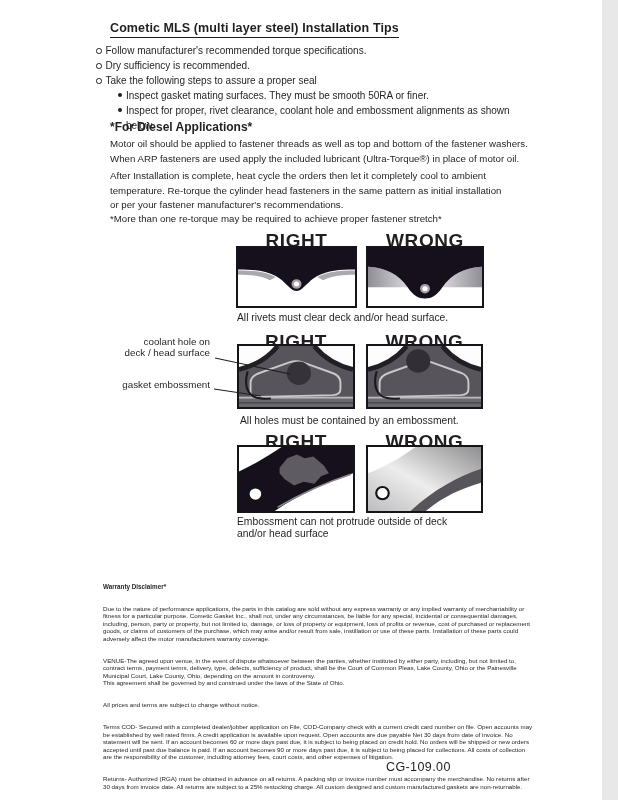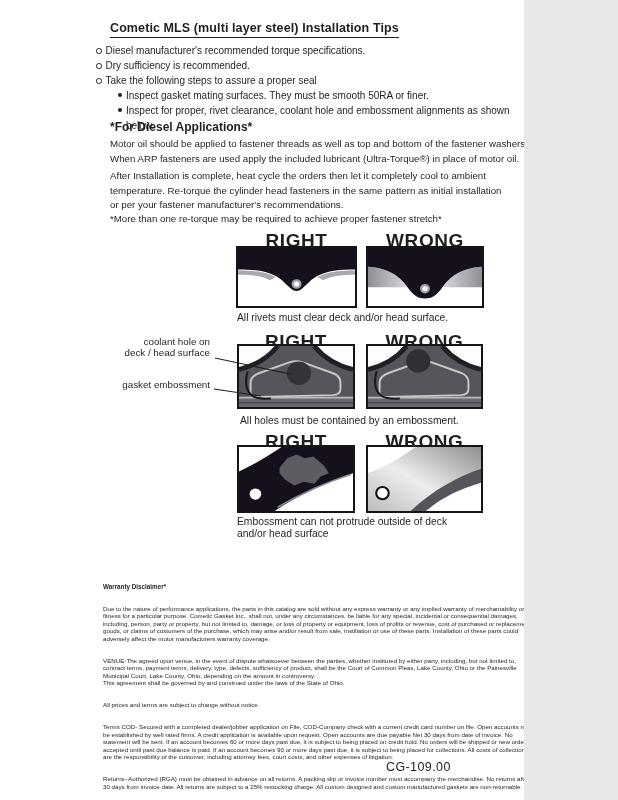--- a/index.html
+++ b/index.html
@@ -1,16 +1,16 @@
 <!DOCTYPE html>
 <html><head>
 <meta charset="utf-8">
 <style>
   html,body{margin:0;padding:0;background:#e8e8e8;}
-  .pg{position:relative;width:524px;height:800px;background:#ffffff;overflow:hidden;
+  .pg{position:relative;width:602px;height:800px;background:#ffffff;overflow:hidden;
       font-family:"Liberation Sans","DejaVu Sans",sans-serif;color:#221e1f;}
   .abs{position:absolute;}
   .title{font-size:12.5px;font-weight:bold;border-bottom:1.6px solid #221e1f;padding-bottom:2px;letter-spacing:.1px;}
   .bullets{font-size:10px;line-height:15px;}
   .brow{display:flex;align-items:flex-start;}
   .dotO{width:3.5px;height:3.5px;border:1.1px solid #221e1f;border-radius:50%;margin:5px 4px 0 0;flex:none;}
   .dotF{width:4px;height:4px;background:#221e1f;border-radius:50%;margin:5px 4px 0 0;flex:none;}
   .sub{margin-left:22px;}
   .h2{font-size:12px;font-weight:bold;}
   .body{font-size:9.7px;line-height:14.5px;white-space:pre-line;}
@@ -27,21 +27,21 @@
 </head>
 <body>
 
 <div class="pg">
 
   <div class="abs title" style="left:110px;top:21px;">Cometic MLS (multi layer steel) Installation Tips</div>
 
   <div class="abs bullets" style="left:96px;top:43px;width:440px;">
     <div class="brow">
         <span class="dotO"></span>
-        <span>Diesel manufacturer's recommended torque specifications.</span>
+        <span>Follow manufacturer's recommended torque specifications.</span>
       </div>
     <div class="brow">
         <span class="dotO"></span>
         <span>Dry sufficiency is recommended.</span>
       </div>
     <div class="brow">
         <span class="dotO"></span>
         <span>Take the following steps to assure a proper seal</span>
       </div>
     <div class="brow sub">

